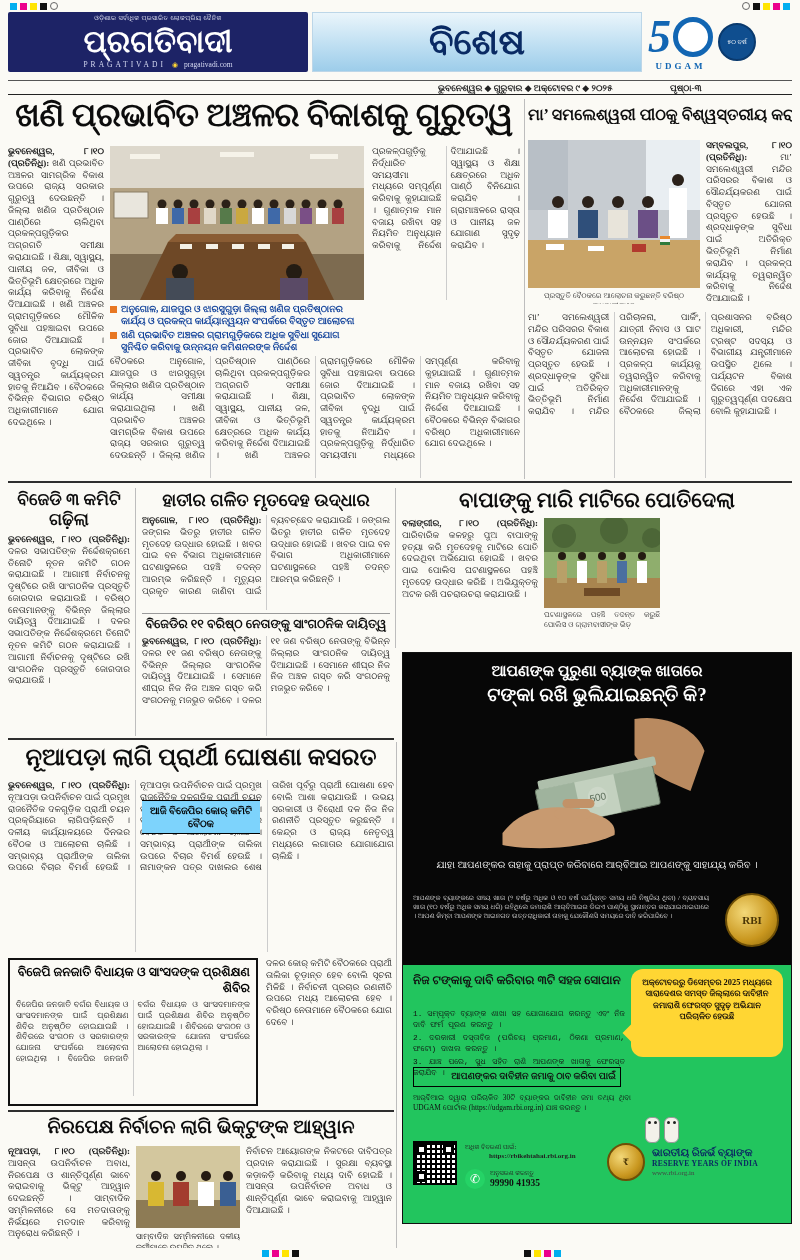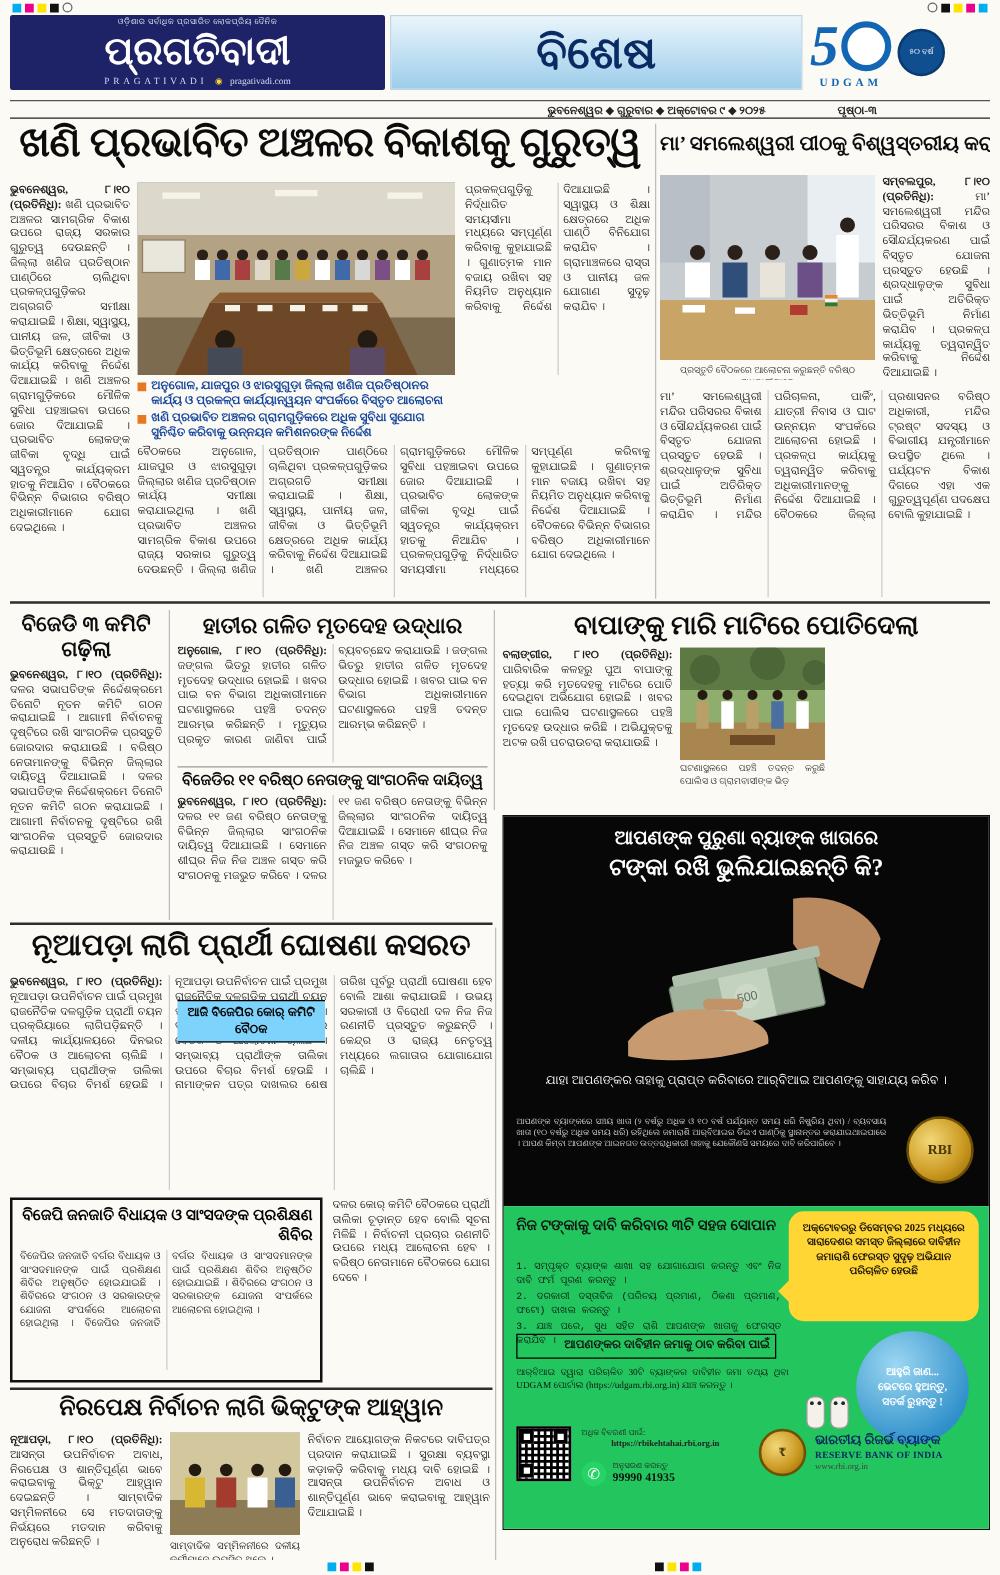--- a/index.html
+++ b/index.html
@@ -358,25 +358,20 @@
       <div class="goldseal" id="ad-seal">RBI</div>
     </div>
     <div id="ad-white">
       <div id="ad-steps-title">ନିଜ ଟଙ୍କାକୁ ଦାବି କରିବାର ୩ଟି ସହଜ ସୋପାନ</div>
       <div id="ad-steps">
         <div class="step">1. ସମ୍ପୃକ୍ତ ବ୍ୟାଙ୍କ ଶାଖା ସହ ଯୋଗାଯୋଗ କରନ୍ତୁ ଏବଂ ନିଜ ଦାବି ଫର୍ମ ପୂରଣ କରନ୍ତୁ ।</div>
         <div class="step">2. ଦରକାରୀ ଦସ୍ତାବିଜ (ପରିଚୟ ପ୍ରମାଣ, ଠିକଣା ପ୍ରମାଣ, ଫଟୋ) ଦାଖଲ କରନ୍ତୁ ।</div>
         <div class="step">3. ଯାଞ୍ଚ ପରେ, ସୁଧ ସହିତ ରାଶି ଆପଣଙ୍କ ଖାତାକୁ ଫେରସ୍ତ କରାଯିବ ।</div>
       </div>
       <div id="ad-bubble">ଅକ୍ଟୋବରରୁ ଡିସେମ୍ବର 2025 ମଧ୍ୟରେ ସାରାଦେଶର ସମସ୍ତ ଜିଲ୍ଲାରେ ଦାବିହୀନ ଜମାରାଶି ଫେରସ୍ତ ସୁଦୃଢ଼ ଅଭିଯାନ ପରିଚାଳିତ ହେଉଛି</div>
-      <div id="ad-circle">
-        <span>ଆହୁରି ଜାଣ...</span>
-        <span>ଭେଟରେ ହୁଅନ୍ତୁ,</span>
-        <span>ସତର୍କ ରୁହନ୍ତୁ !</span>
-      </div>
       <div class="mascots">
         <div class="roll"></div>
         <div class="roll"></div>
       </div>
       <div id="ad-foot-head">ଆପଣଙ୍କର ଦାବିହୀନ ଜମାକୁ ଠାବ କରିବା ପାଇଁ</div>
       <div id="ad-foot-text">ଆର୍‌ବିଆଇ ଦ୍ୱାରା ପରିଚାଳିତ 30ଟି ବ୍ୟାଙ୍କର ଦାବିହୀନ ଜମା ତଥ୍ୟ ଥିବା UDGAM ପୋର୍ଟାଲ (https://udgam.rbi.org.in) ଯାଞ୍ଚ କରନ୍ତୁ ।</div>
       <div class="qr" id="qr1">
           <i class="tl"></i>
           <i class="tr"></i>
           <i class="bl"></i>
@@ -389,21 +384,21 @@
         <span id="wa-icon">✆</span>
         <span id="wa-texts">
           <span>ଅନୁସରଣ କରନ୍ତୁ</span><br>
           <span id="wa-num">99990 41935</span>
         </span>
       </div>
       <div id="rbi-block">
         <div class="goldseal" id="rbi-emblem">₹</div>
         <div id="rbi-texts">
           <div id="rbi-odia">ଭାରତୀୟ ରିଜର୍ଭ ବ୍ୟାଙ୍କ</div>
-          <div id="rbi-en">RESERVE BANK OF INDIA</div>
+          <div id="rbi-en">RESERVE YEARS OF INDIA</div>
           <div id="rbi-site">www.rbi.org.in</div>
         </div>
       </div>
     </div>
   </div>
 
   <div class="abs hrule-b" style="left:8px;top:738px;width:386px;"></div>
   <div class="abs vrule" style="left:396px;top:742px;height:506px;"></div>
 
   <div class="abs hl" style="left:8px;top:744px;width:386px;font-size:24px;">ନୂଆପଡ଼ା ଲାଗି ପ୍ରାର୍ଥୀ ଘୋଷଣା କସରତ</div>

